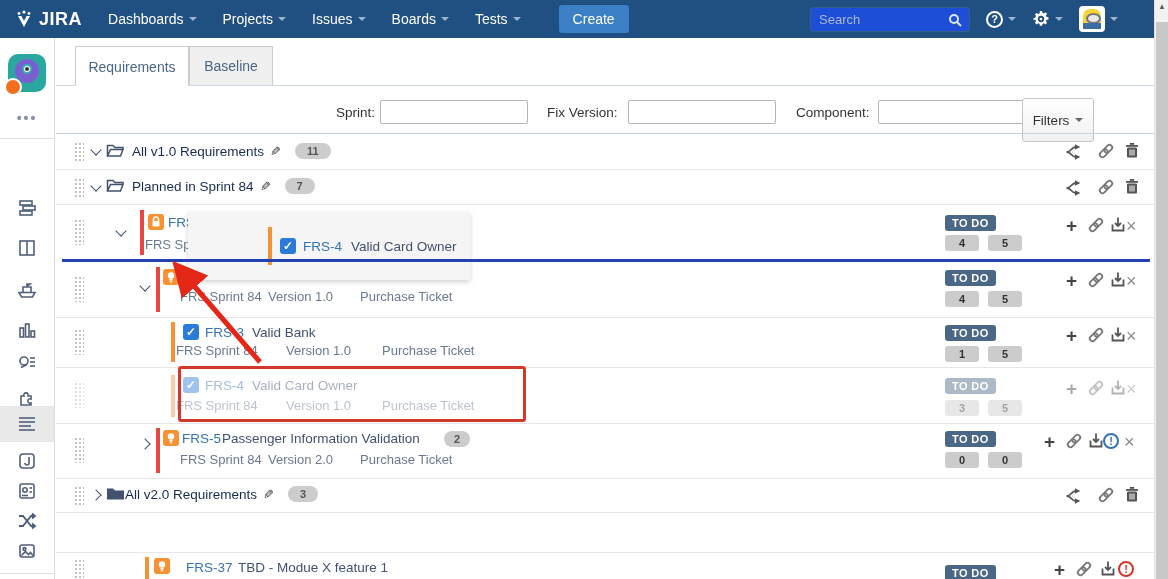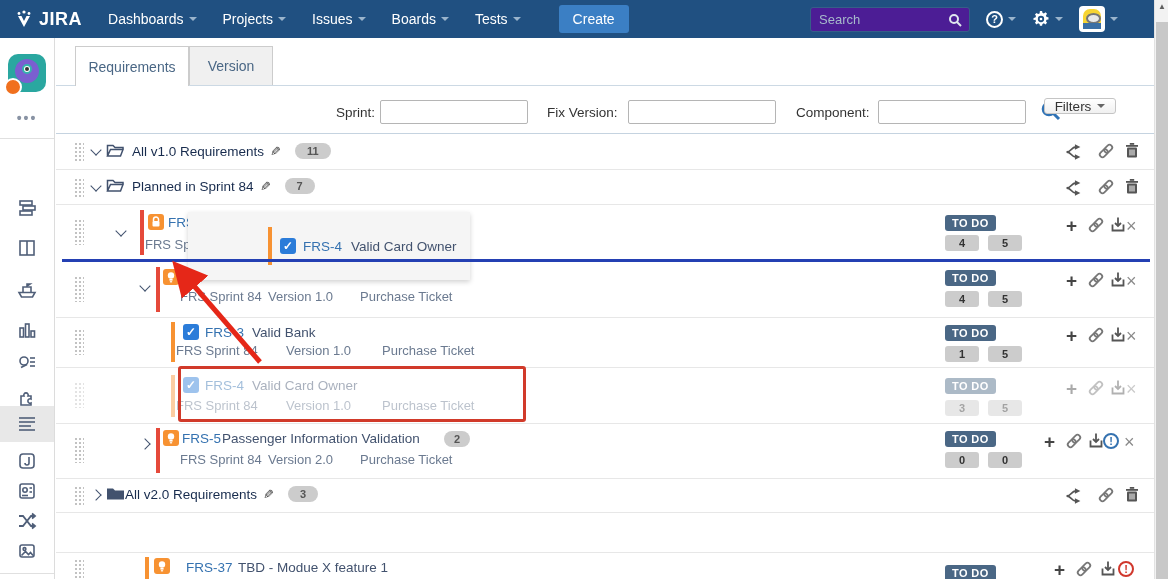--- a/index.html
+++ b/index.html
@@ -9,21 +9,21 @@
   .abs { position:absolute; }
 
   
   .navbar { position:absolute; left:0; top:0; width:1154px; height:38px; background:#205081; }
   .nav-left { position:absolute; left:14px; top:0; height:38px; display:flex; align-items:center; gap:26px; }
   .logo { display:flex; align-items:center; gap:5px; color:#fff; font-weight:700; font-size:18px; letter-spacing:.5px; }
   .nav-item { color:#fff; font-size:14px; display:flex; align-items:center; gap:5px; cursor:pointer; }
   .caret { width:0; height:0; border-left:4px solid transparent; border-right:4px solid transparent; border-top:4px solid #9ab4cc; }
   .create-btn { background:#3b7fc4; color:#fff; font-size:14px; font-weight:400; border:none; border-radius:3px; padding:6px 14px; margin-left:12px; cursor:pointer; }
   .nav-right { position:absolute; right:36px; top:0; height:38px; display:flex; align-items:center; gap:16px; }
-  .nav-search { position:relative; width:160px; height:25px; background:#4c1d95; border:1px solid #355f88; border-radius:3px; }
+  .nav-search { position:relative; width:160px; height:25px; background:#1d4ed8; border:1px solid #355f88; border-radius:3px; }
   .nav-search input { width:130px; height:23px; background:transparent; border:none; outline:none; color:#d7e1ea; font-size:13px; padding:0 8px; font-family:"Liberation Sans",sans-serif;}
   .nav-search input::placeholder { color:#a7bacb; }
   .help-circ { width:17px; height:17px; border:2px solid #fff; border-radius:50%; color:#fff; font-size:11px; font-weight:700; display:flex; align-items:center; justify-content:center; }
   .avatar-box { width:26px; height:26px; background:#fff; border-radius:4px; position:relative; overflow:hidden; }
   .minion { position:absolute; left:4px; top:3px; width:18px; height:20px; background:#f7d433; border-radius:7px 7px 3px 3px; }
   .minion:before { content:""; position:absolute; left:3px; top:4px; width:11px; height:7px; background:#e8e8e8; border:2px solid #777; border-radius:50%; }
   .minion:after { content:""; position:absolute; left:0; bottom:0; width:18px; height:6px; background:#3a6ea5; }
 
   
   .scrollbar { position:absolute; right:0; top:0; width:14px; height:579px; background:#f2f2f2; border-left:1px solid #e2e2e2; }
@@ -247,33 +247,33 @@
           <rect x="3" y="4" width="14" height="12" rx="2"></rect>
           <circle cx="7.5" cy="8" r="1.4"></circle>
           <path d="M4.5 14.5 l4 -4 3 3 2 -2 2.5 3"></path>
         </g>
       </svg>
     <div class="side-div" style="top:535px"></div>
   </div>
 
   <div class="tab-rule"></div>
   <div class="tab tab-active">Requirements</div>
-  <div class="tab tab-inactive">Version</div>
+  <div class="tab tab-inactive">Baseline</div>
 
   <span class="tb-label" style="left:336px">Sprint:</span>
   <input class="tb-input" style="left: 380px;" value="">
   <span class="tb-label" style="left:547px">Fix Version:</span>
   <input class="tb-input" style="left: 628px;" value="">
   <span class="tb-label" style="left:796px">Component:</span>
   <input class="tb-input" style="left: 878px;" value="">
   <svg class="abs" style="left:1040px;top:100px" width="22" height="22" viewBox="0 0 22 22">
       <circle cx="9" cy="9" r="6" fill="none" stroke="#2f72b5" stroke-width="2.6"></circle>
       <line x1="13.5" y1="13.5" x2="19" y2="19" stroke="#2f72b5" stroke-width="3"></line>
     </svg>
-  <button class="btn-gray" style="left:1044px;top:98px;width:72px;height:16px">
+  <button class="btn-gray" style="left:1022px;top:98px;width:72px;height:44px">
     <span>Filters</span>
       <span class="caret-d"></span>
   </button>
   <div class="toolbar-rule"></div>
 
   <div class="row" style="top:134px;height:35px">
     <div class="handle" style="left:18px;top:8px;height:19px"></div>
     <div class="chev chev-d" style="left:36px;top:12px"></div>
     <div class="fline" style="left:50px;top:9px">
       <svg width="19" height="16" viewBox="0 0 19 16">

